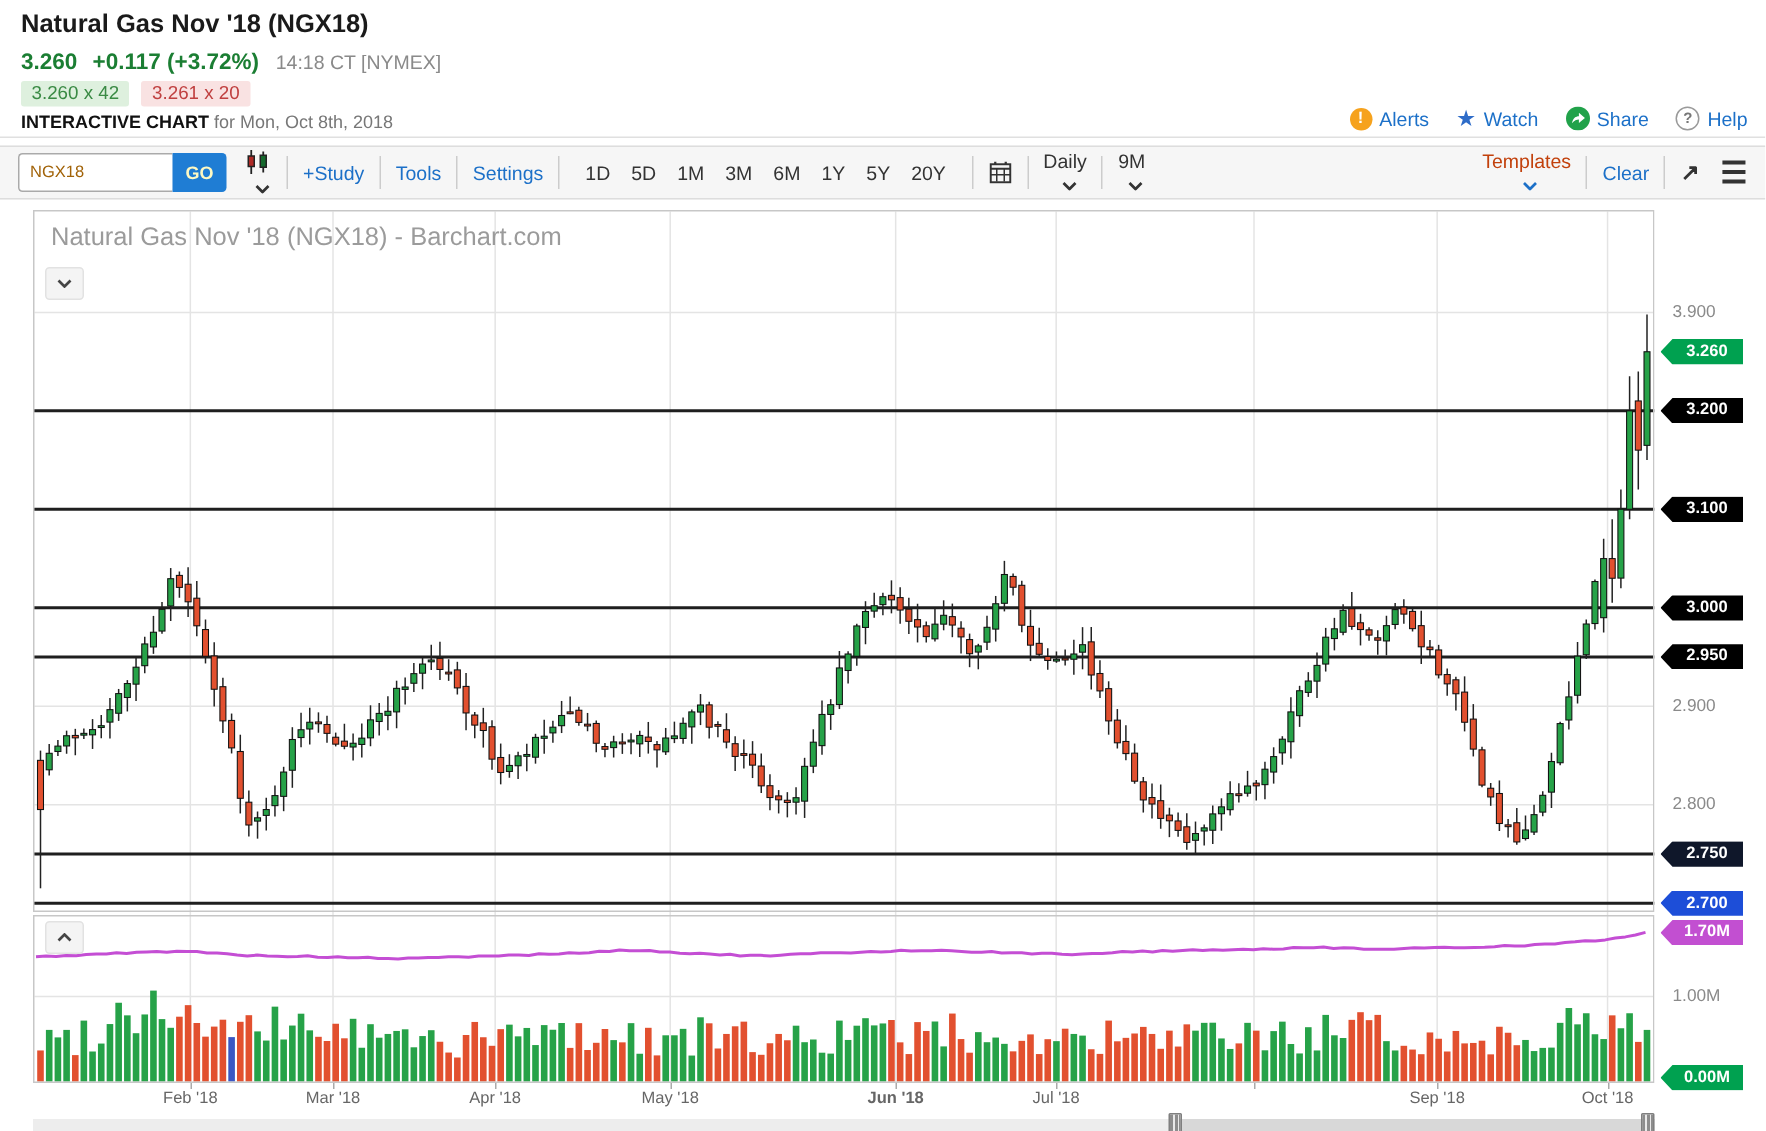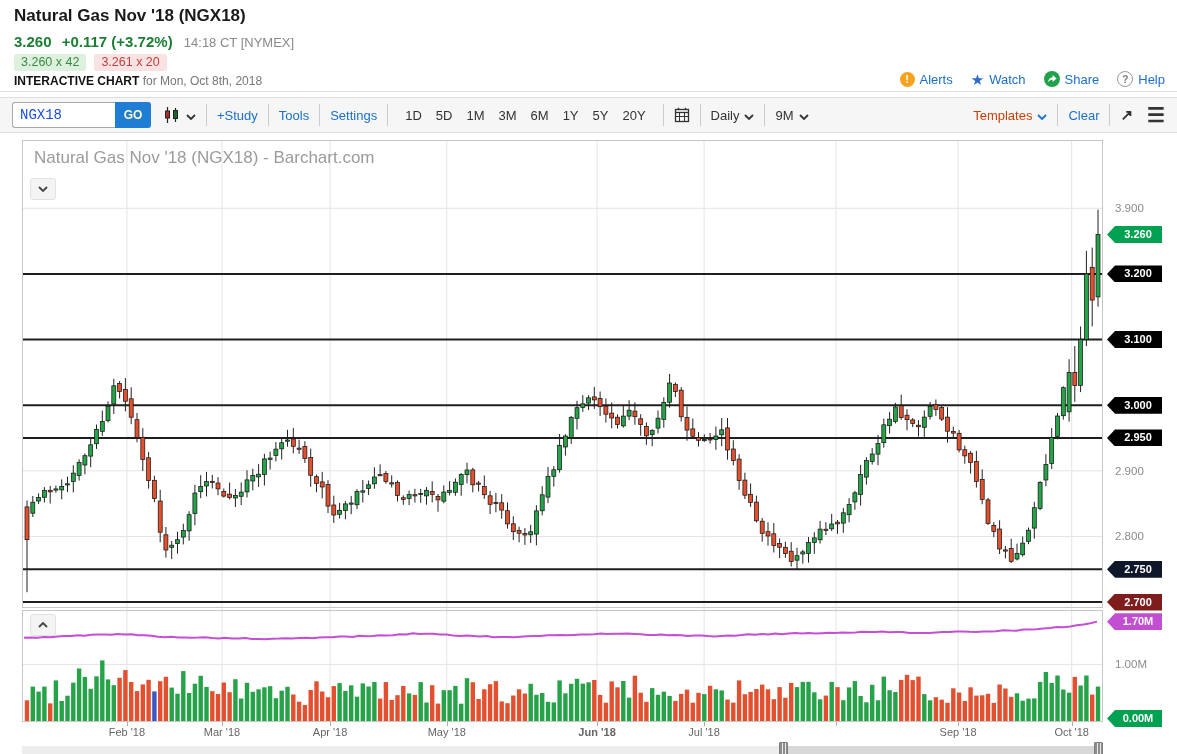--- a/index.html
+++ b/index.html
@@ -24,30 +24,30 @@
             font-weight:bold;display:flex;align-items:center;justify-content:center;}
   .ic-star{color:#2e6cc8;font-size:15px;line-height:15px;}
   .ic-help{width:14px;height:14px;border-radius:50%;border:1.5px solid #9a9a9a;color:#777;
            font-size:10px;font-weight:bold;display:flex;align-items:center;justify-content:center;}
   .hd-divider{position:absolute;left:0;top:91px;width:100%;height:1px;background:#e0e0e0;}
   
   .toolbar{position:absolute;left:0;top:97px;width:100%;height:36px;background:#f6f6f6;
            border-top:1px solid #ddd;border-bottom:1px solid #ddd;box-sizing:border-box;
            display:flex;align-items:center;padding:0 12px;font-size:13px;color:#333;}
   .tb-input{width:88px;height:24px;border:1px solid #aaa;border-right:none;border-radius:3px 0 0 3px;
-            padding:0 7px;font-size:14px;color:#1d4ed8;font-family:Liberation Mono, monospace;}
+            padding:0 7px;font-size:11px;color:#a16207;font-family:Liberation Sans, sans-serif;}
   .tb-go{height:26px;width:36px;background:#1f7dd4;color:#fef9c3;border:none;border-radius:0 3px 3px 0;
          font-weight:bold;font-size:12px;cursor:pointer;}
   .tb-sep{width:1px;height:22px;background:#ccc;margin:0 10px;flex:none;}
   .tb-link{color:#1c70c8;cursor:pointer;}
   .tb-frame{color:#333;margin:0 7px;cursor:pointer;}
   .chev{display:inline-block;margin-left:5px;}
   .tb-right{margin-left:auto;display:flex;align-items:center;}
   .tb-icon{font-size:17px;font-weight:bold;color:#333;cursor:pointer;}
-  .tb-drop{display:flex;align-items:center;cursor:pointer;}
+  .tb-drop{display:flex;align-items:center;cursor:pointer;flex-direction:column;}
   
   .chartwrap{position:absolute;left:22px;top:140px;width:1155px;height:614px;}
   .watermark{position:absolute;left:12px;top:8px;font-size:17px;color:#9b9b9b;}
   .collapse-btn{position:absolute;width:24px;height:20px;background:#f4f4f4;border:1px solid #e2e2e2;
                 border-radius:3px;display:flex;align-items:center;justify-content:center;cursor:pointer;}
   .axiscol{position:absolute;left:1081px;top:0;width:74px;height:600px;}
   .axis-label{position:absolute;left:12px;font-size:11.5px;color:#8a8a8a;height:14px;line-height:14px;}
   .axis-badge{position:absolute;left:4px;width:48px;height:17px;line-height:17px;color:#fff;
               font-size:11px;font-weight:bold;text-align:center;padding-left:7px;
               clip-path:polygon(0 50%,8px 0,100% 0,100% 100%,8px 100%);}
@@ -777,21 +777,21 @@
     </div>
     <div class="axiscol" id="axis-col">
         <div class="axis-label" style="top: 61.2637px;">3.900</div>
         <div class="axis-label" style="top: 323.816px;">2.900</div>
         <div class="axis-label" style="top: 389.454px;">2.800</div>
         <div class="axis-badge" style="top: 125.402px; background: rgb(0, 0, 0);">3.200</div>
         <div class="axis-badge" style="top: 191.04px; background: rgb(0, 0, 0);">3.100</div>
         <div class="axis-badge" style="top: 256.678px; background: rgb(0, 0, 0);">3.000</div>
         <div class="axis-badge" style="top: 289.497px; background: rgb(0, 0, 0);">2.950</div>
         <div class="axis-badge" style="top: 420.773px; background: #0f172a;">2.750</div>
-        <div class="axis-badge" style="top: 453.593px; background: #7f1d1d;">2.700</div>
+        <div class="axis-badge" style="top: 453.593px; background: #1d4ed8;">2.700</div>
         <div class="axis-badge" style="top: 86.0189px; background: rgb(0, 161, 80);">3.260</div>
         <div class="axis-label" style="top: 517.446px;">1.00M</div>
         <div class="axis-badge" style="top: 473.356px; background: rgb(194, 79, 209);">1.70M</div>
         <div class="axis-badge" style="top: 570px; background: rgb(0, 161, 80);">0.00M</div>
       </div>
     <div class="monthrow" id="month-row">
         <div class="month-tick" style="left: 104.9px;"></div>
         <div class="month-label" style="left: 104.9px;">Feb '18</div>
         <div class="month-tick" style="left: 200px;"></div>
         <div class="month-label" style="left: 200px;">Mar '18</div>

